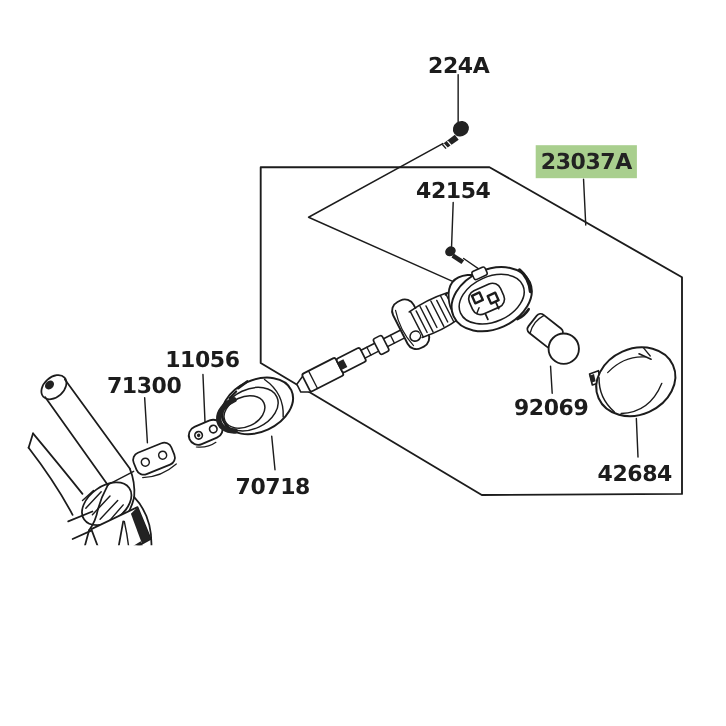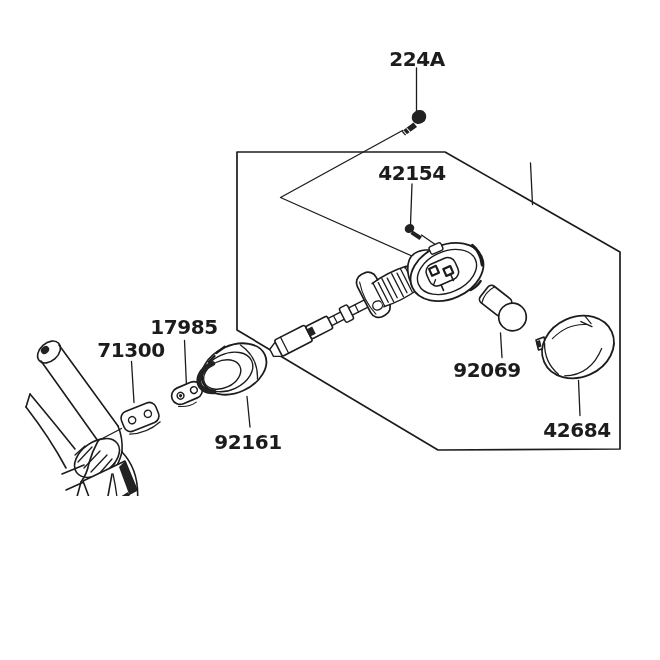--- a/index.html
+++ b/index.html
@@ -210,19 +210,20 @@
   </g>
 
   <g>
     <path d="M412.5 230.5 L422 236.5 L419.5 240 L410.5 234 Z" fill="#222" stroke="none"></path>
     <ellipse cx="409.5" cy="228.5" rx="5" ry="4.3" transform="rotate(-35 409.5 228.5)" fill="#222" stroke="none"></ellipse>
   </g>
 </svg>
 
 <div class="lbl" style="left:417px;top:59px">224A</div>
 <div class="lbl" style="left:412px;top:173px">42154</div>
-<div class="lbl" style="left:487px;top:370px">92069</div>
+<div class="lbl-hl">23037A</div>
+<div class="lbl" style="left:501px;top:370px">92069</div>
 <div class="lbl" style="left:577px;top:430px">42684</div>
-<div class="lbl" style="left:184px;top:327px">17985</div>
+<div class="lbl" style="left:184px;top:327px">11056</div>
 <div class="lbl" style="left:131px;top:350px">71300</div>
-<div class="lbl" style="left:248px;top:442px">92161</div>
+<div class="lbl" style="left:248px;top:442px">70718</div>
 
 </div>
 
 </body></html>

